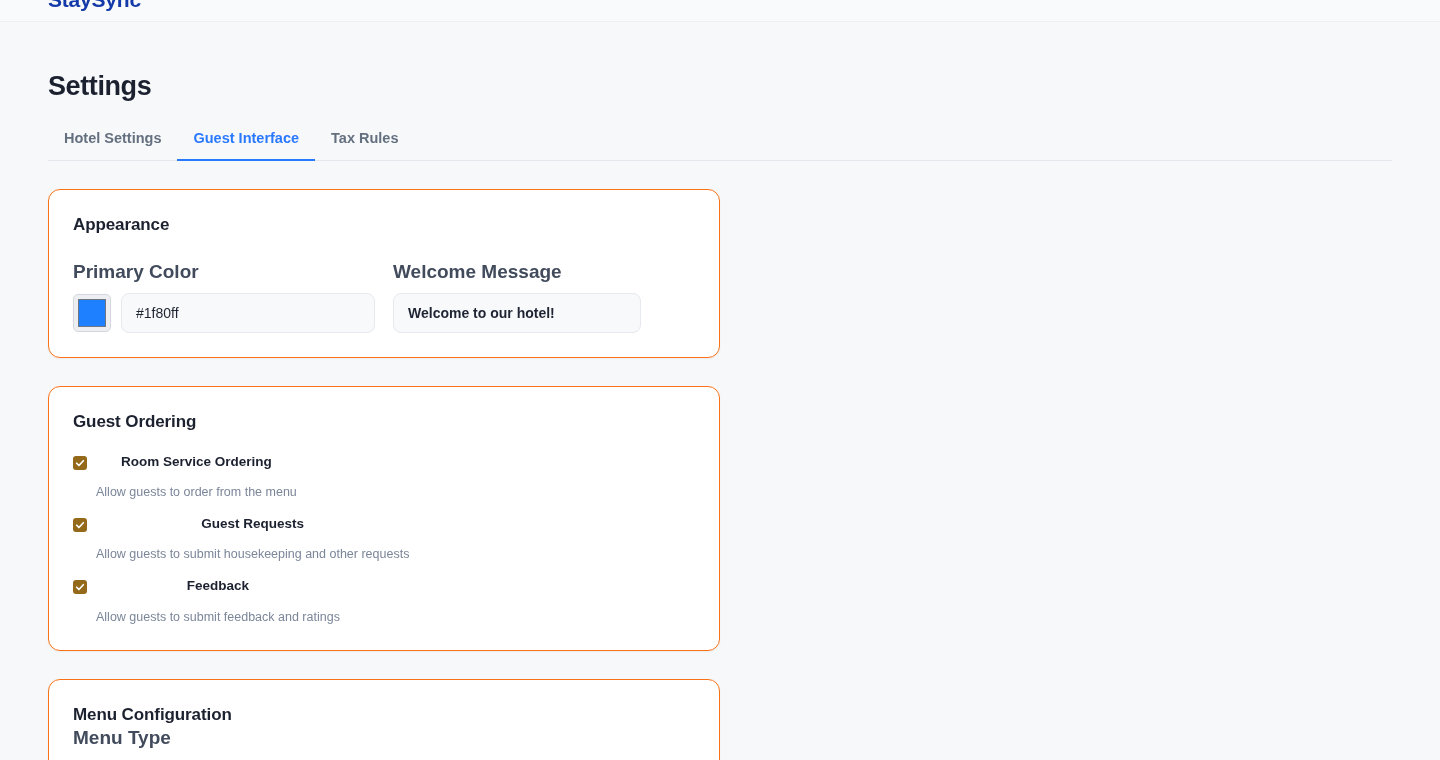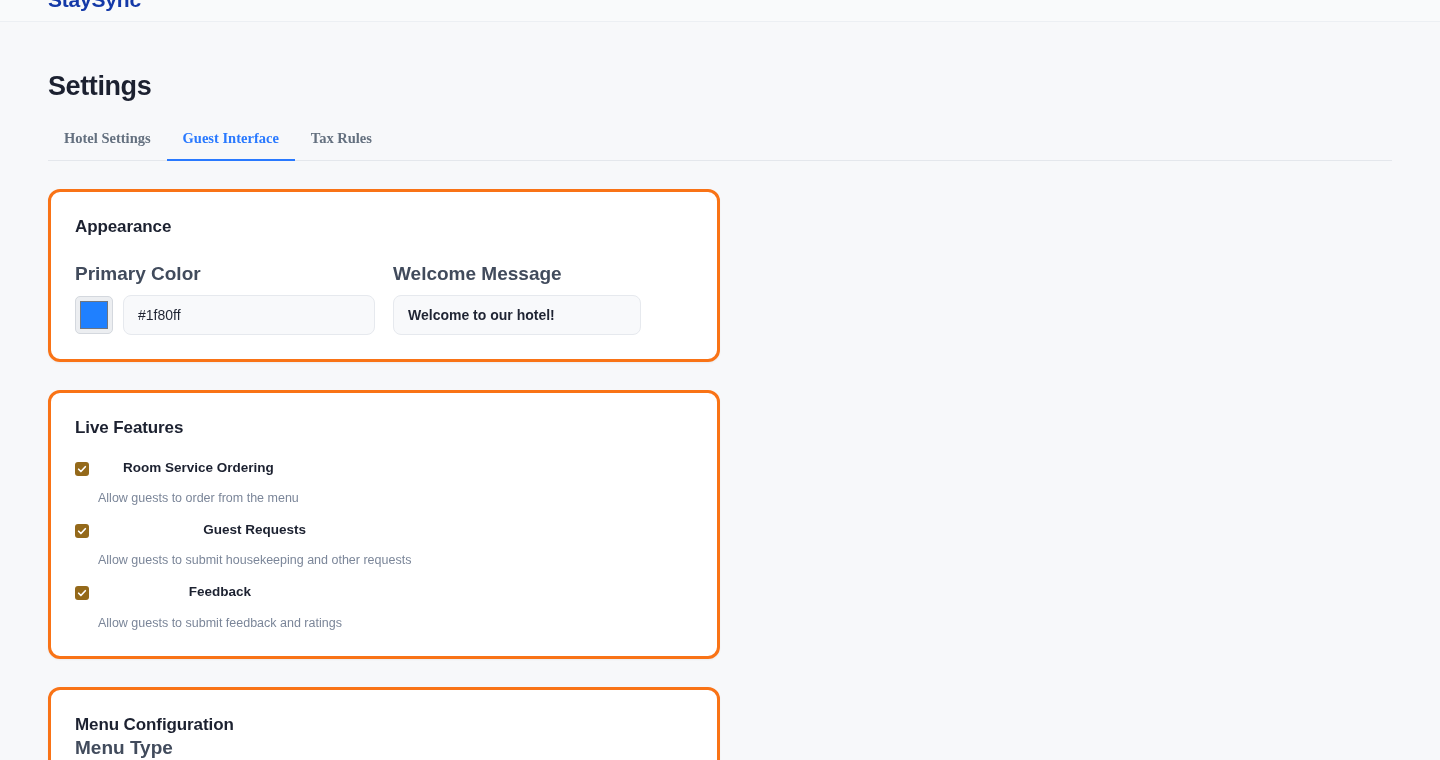--- a/index.html
+++ b/index.html
@@ -68,35 +68,35 @@
   .tab {
     font-size: 14.5px;
     font-weight: 600;
     color: #64707f;
     padding: 10px 16px 11px 16px;
     background: none;
     border: none;
     border-bottom: 2.5px solid transparent;
     margin-bottom: -1px;
     cursor: pointer;
-    font-family: Liberation Serif, serif;
+    font-family: Liberation Sans, sans-serif;
     line-height: 1.2;
     white-space: nowrap;
   }
   .tab.active {
     color: #2979ff;
     border-bottom-color: #2979ff;
   }
 
   
   .card {
     width: 672px;
     background: #ffffff;
     border-radius: 12px;
-    border: 3px solid #f97316;
+    border: 1px solid #f97316;
     box-shadow: 0 1px 2px rgba(16, 24, 40, 0.05);
     padding: 24px;
     margin-top: 28px;
   }
   .card-title {
     font-size: 17px;
     font-weight: 600;
     color: #1c2130;
     letter-spacing: -0.1px;
     line-height: 1.3;
@@ -230,21 +230,21 @@
 
       <div class="field field-welcome">
         <label class="field-label">Welcome Message</label>
         <input class="text-input full" type="text" value="Welcome to our hotel!" style="">
       </div>
 
     </div>
   </section>
 
   <section class="card">
-    <h2 class="card-title">Live Features</h2>
+    <h2 class="card-title">Guest Ordering</h2>
 
     <div class="features">
 
       <div class="feature-row">
         <div class="checkbox" style="background: rgb(148, 105, 26);">
           <svg width="10" height="10" viewBox="0 0 12 12" aria-hidden="true">
             <path d="M2 6.3 L4.7 9 L10 3.3" fill="none" stroke="#ffffff" stroke-width="2" stroke-linecap="round" stroke-linejoin="round"></path>
           </svg>
         </div>
         <div class="feature-text">

